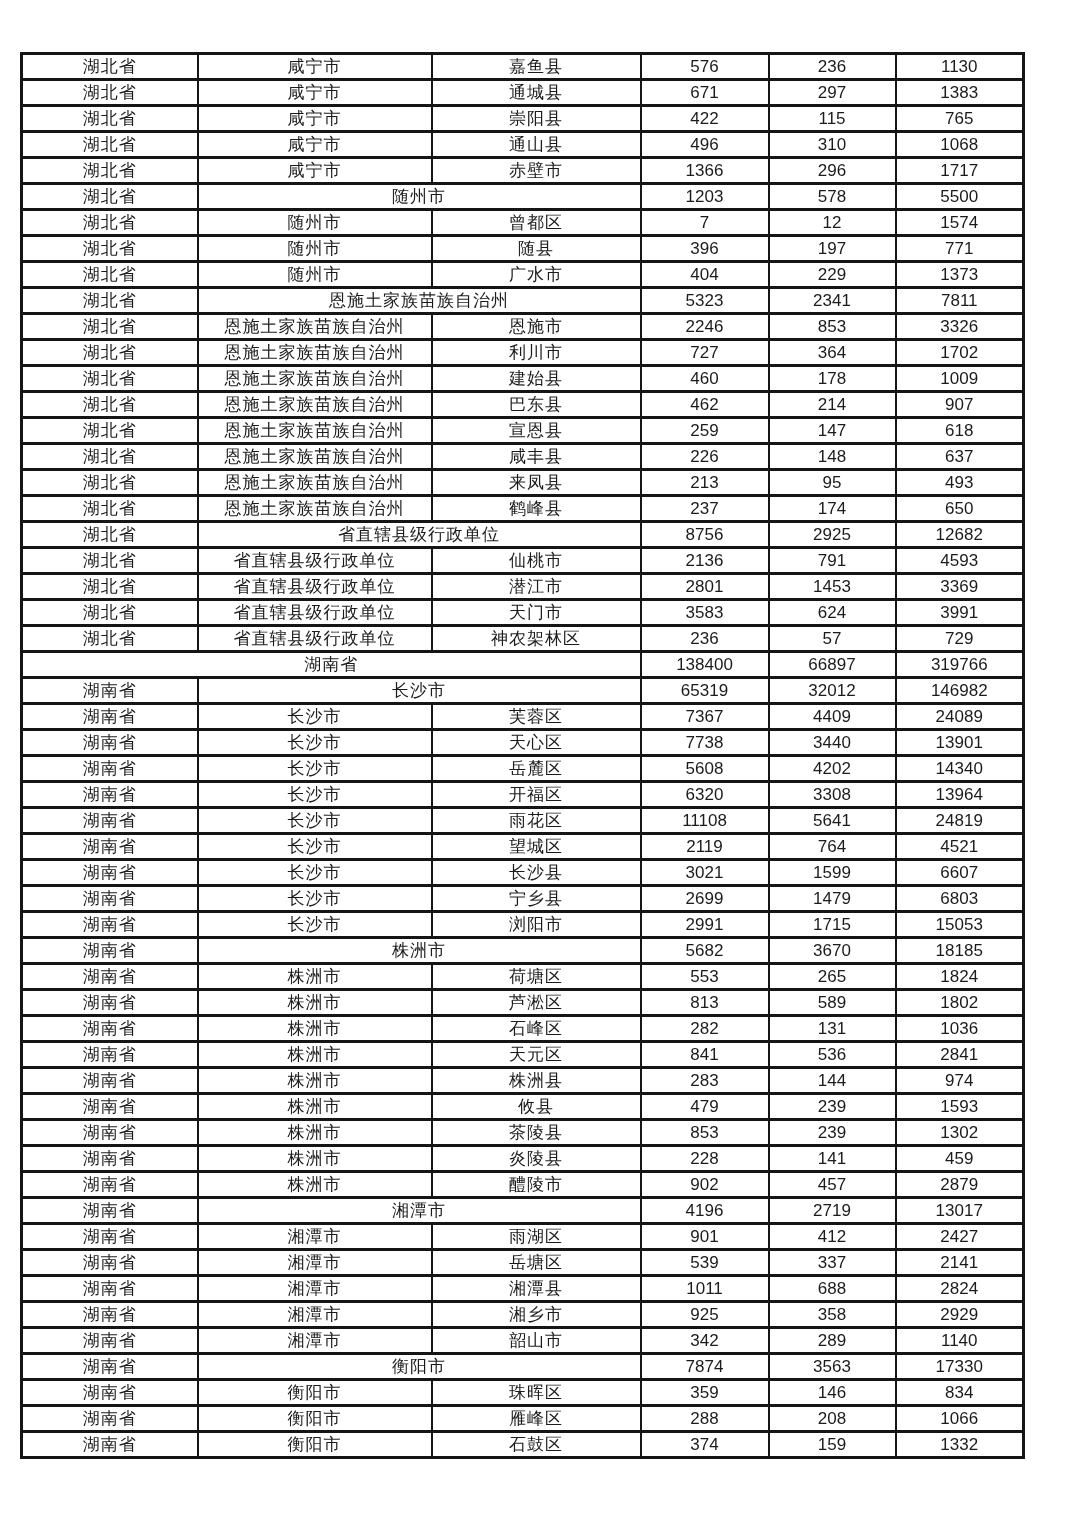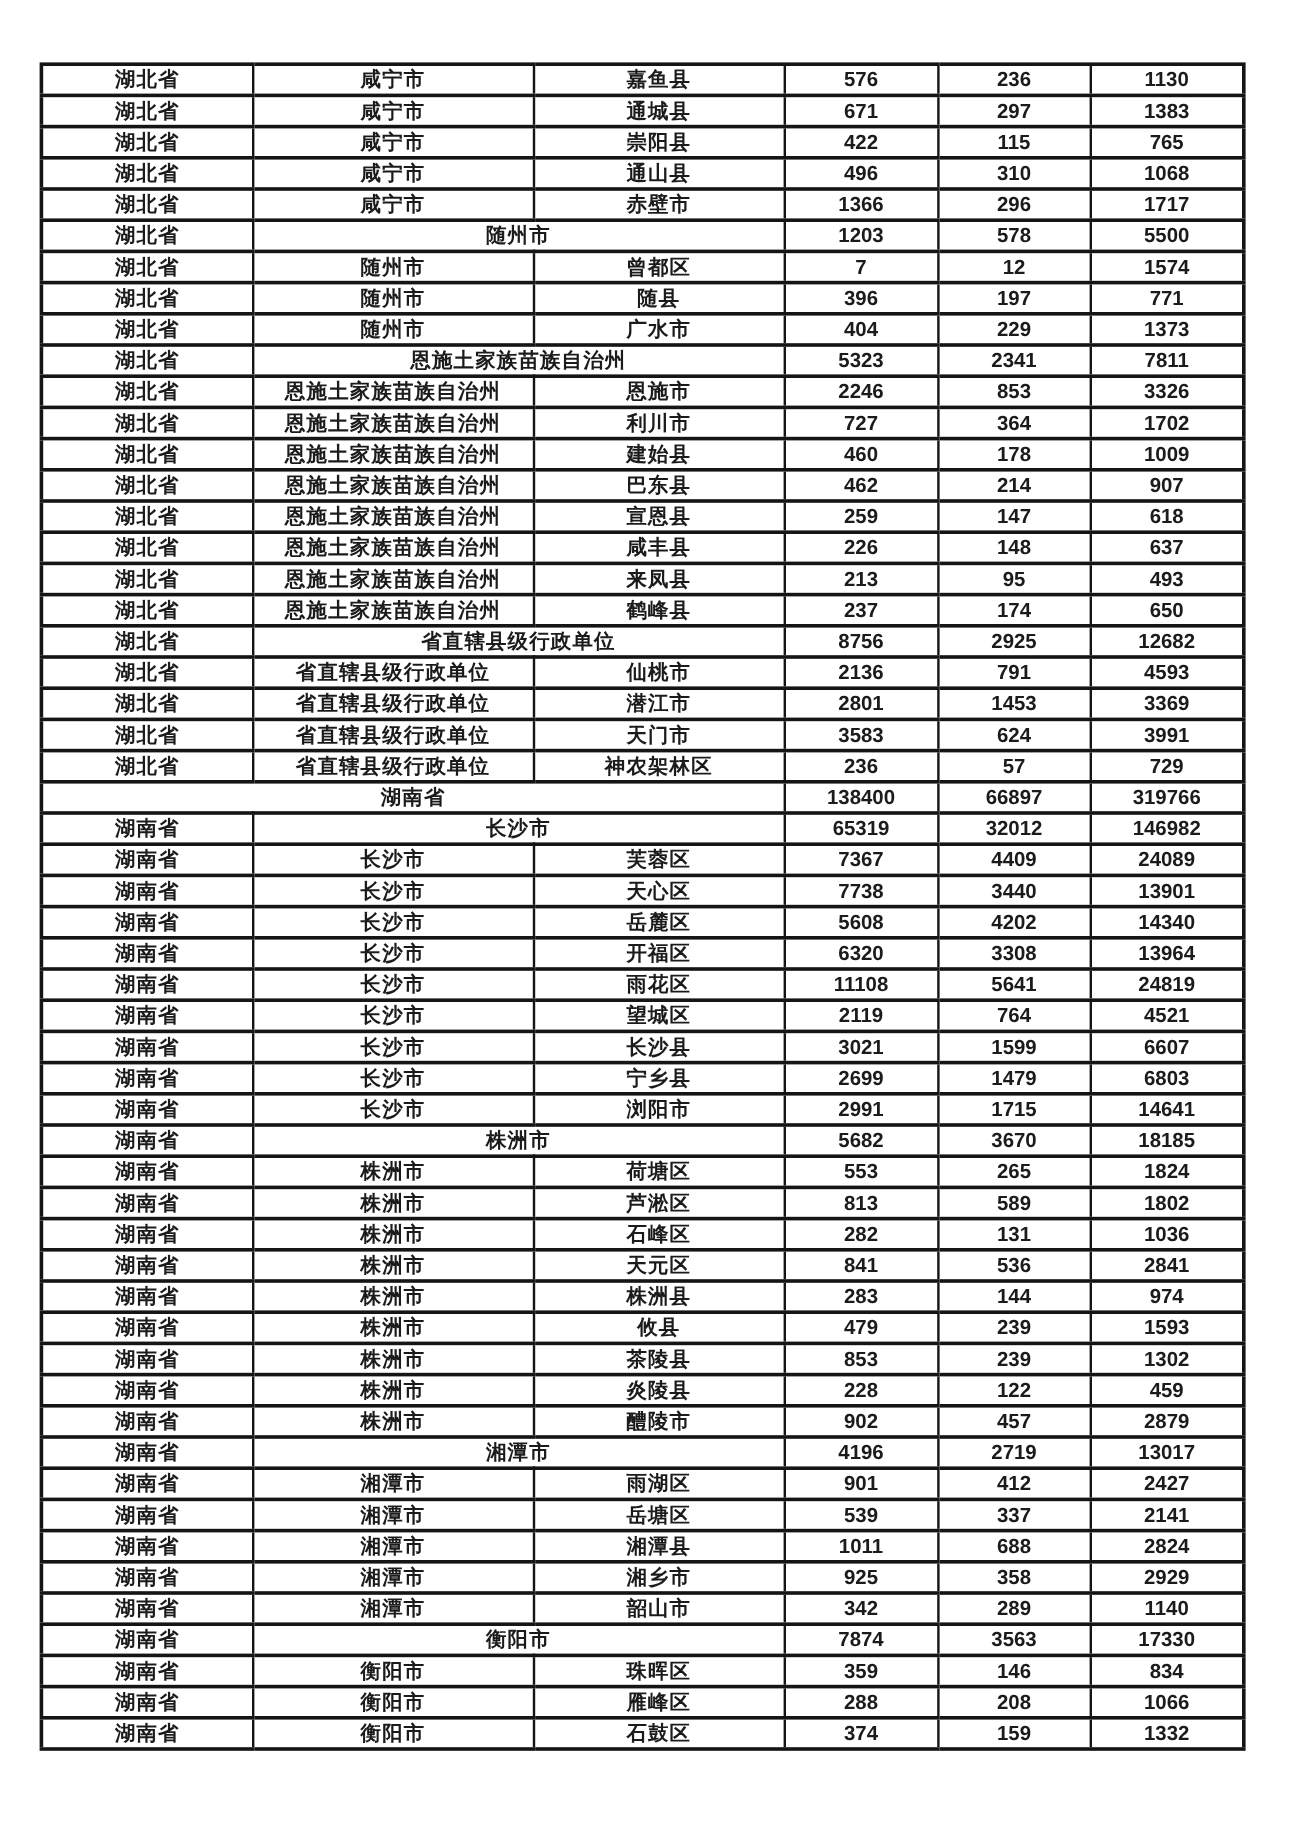--- a/index.html
+++ b/index.html
@@ -5,23 +5,22 @@
   html, body {
     margin: 0;
     padding: 0;
     background: #ffffff;
     width: 1080px;
     height: 1528px;
     font-family: "Liberation Sans", "DejaVu Sans", sans-serif;
   }
   .sheet {
     position: absolute;
-    left: 33px;
+    left: 20px;
     top: 52px;
-    font-weight: bold;
   }
   table.admin-table {
     border-collapse: collapse;
     table-layout: fixed;
     width: 1002px;
     background: #ffffff;
     border: 3px solid #151515;
   }
   table.admin-table td {
     border-left: 2px solid #151515;
@@ -314,21 +313,21 @@
           <td class="num">2699</td>
           <td class="num">1479</td>
           <td class="num">6803</td>
         </tr>
         <tr>
           <td>湖南省</td>
           <td>长沙市</td>
           <td>浏阳市</td>
           <td class="num">2991</td>
           <td class="num">1715</td>
-          <td class="num">14641</td>
+          <td class="num">15053</td>
         </tr>
         <tr>
           <td>湖南省</td>
           <td colspan="2">株洲市</td>
           <td class="num">5682</td>
           <td class="num">3670</td>
           <td class="num">18185</td>
         </tr>
         <tr>
           <td>湖南省</td>
@@ -384,21 +383,21 @@
           <td>茶陵县</td>
           <td class="num">853</td>
           <td class="num">239</td>
           <td class="num">1302</td>
         </tr>
         <tr>
           <td>湖南省</td>
           <td>株洲市</td>
           <td>炎陵县</td>
           <td class="num">228</td>
-          <td class="num">122</td>
+          <td class="num">141</td>
           <td class="num">459</td>
         </tr>
         <tr>
           <td>湖南省</td>
           <td>株洲市</td>
           <td>醴陵市</td>
           <td class="num">902</td>
           <td class="num">457</td>
           <td class="num">2879</td>
         </tr>

